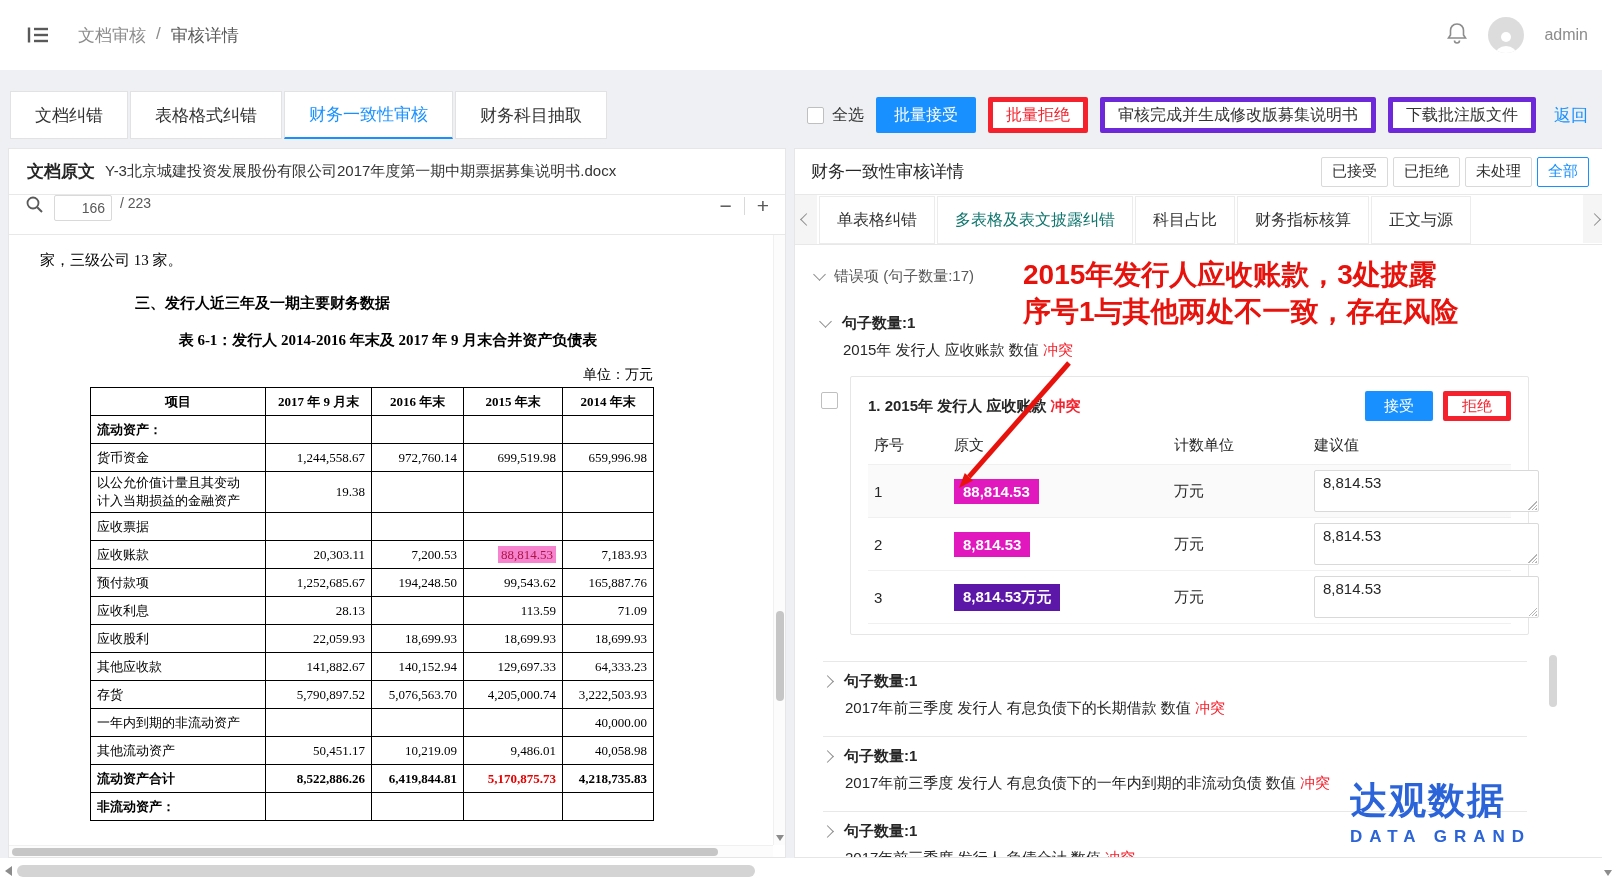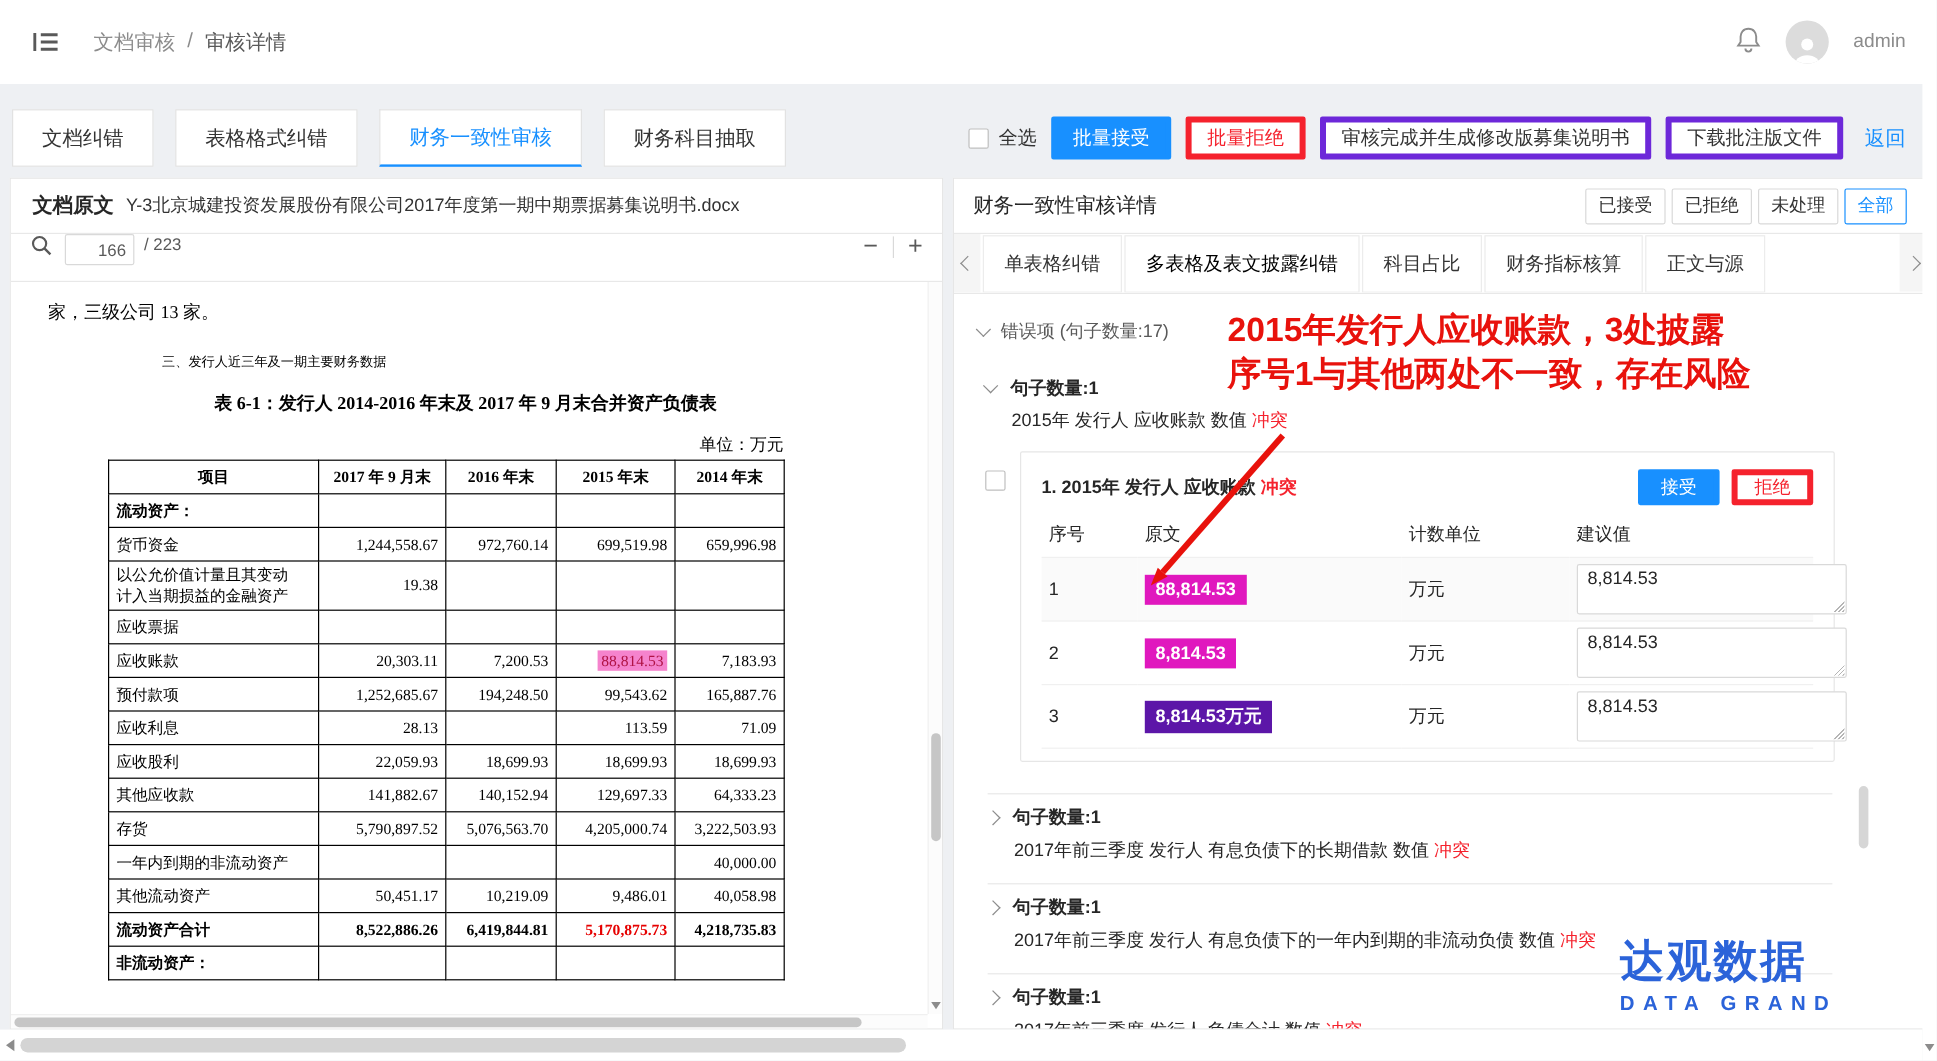--- a/index.html
+++ b/index.html
@@ -15,21 +15,21 @@
   .topbar { height:70px; background:#fff; display:flex; align-items:center; padding:0 26px; }
   .hamburger { cursor:pointer; display:flex; align-items:center; }
   .breadcrumb { font-size:17px; color:#8c8c8c; margin-left:28px; display:flex; gap:10px; }
   .breadcrumb .current { color:#595959; }
   .topbar-right { margin-left:auto; display:flex; align-items:center; gap:20px; }
   .avatar { width:36px; height:36px; border-radius:50%; background:#dcdcdc; display:flex; align-items:flex-end; justify-content:center; overflow:hidden; }
   .username { color:#8c8c8c; font-size:16px; }
 
   
   .toolbar { height:78px; display:flex; align-items:center; padding:12px 12px 0 10px; }
-  .tool-tab-list { display:flex; gap:18px; }
+  .tool-tab-list { display:flex; gap:2px; }
   .tool-tab { background:#fff; border:1px solid #e2e2e2; height:48px; display:flex; align-items:center; padding:0 24px; font-size:17px; color:#333; cursor:pointer; }
   .tool-tab.active { color:#1890ff; border-bottom:2px solid #1890ff; }
   .tool-actions { margin-left:auto; display:flex; align-items:center; gap:12px; padding-right:8px; }
   .checkbox { width:17px; height:17px; border:1px solid #bfbfbf; border-radius:2px; background:#fff; cursor:pointer; flex:none; }
   .select-all-label { font-size:16px; color:#333; margin-left:-4px; }
   .btn { height:36px; padding:0 13px; font-size:16px; border-radius:2px; display:flex; align-items:center; background:#fff; border:5px solid #6d28d9; color:#333; cursor:pointer; white-space:nowrap; }
   .btn-primary { background:#1890ff; border-color:#1890ff; color:#fff; }
   .btn-danger { border-color:#f5222d; color:#f5222d; }
   .btn-link { border:none; background:transparent; color:#1890ff; font-size:17px; padding:0 6px; }
 
@@ -45,21 +45,21 @@
   .doc-filename { font-size:15px; color:#333; margin-left:10px; white-space:nowrap; overflow:hidden; text-overflow:ellipsis; }
   .page-controls { height:40px; flex:none; display:flex; align-items:flex-start; padding:0 16px; border-bottom:1px solid #e8e8e8; }
   .page-input { width:58px; height:26px; border:1px solid #d9d9d9; border-radius:2px; text-align:right; padding-right:6px; font-size:14px; color:#595959; margin:0 8px 0 10px; font-family:"Liberation Sans",sans-serif; }
   .page-total { font-size:14px; color:#595959; }
   .zoom-controls { margin-left:auto; display:flex; align-items:center; gap:12px; color:#595959; font-size:21px; }
   .zoom-controls .divider { width:1px; height:18px; background:#d9d9d9; }
   .zoom-btn { cursor:pointer; line-height:1; }
 
   .doc-body { flex:1; position:relative; overflow:hidden; padding:16px 30px 0 12px; font-family:"Liberation Serif",serif; color:#000; }
   .doc-para { font-size:15px; margin-left:19px; }
-  .doc-heading { font-size:11px; font-weight:normal; margin:24px 0 0 114px; }
+  .doc-heading { font-size:15px; font-weight:bold; margin:24px 0 0 114px; }
   .doc-table-title { font-size:15px; font-weight:bold; text-align:center; margin-top:18px; }
   .doc-unit { width:563px; margin:16px 0 3px 69px; text-align:right; font-size:14px; }
   table.fin { border-collapse:collapse; margin-left:69px; width:563px; font-size:13px; table-layout:fixed; }
   .fin col.c0{width:175px}.fin col.c1{width:106px}.fin col.c2{width:92px}.fin col.c3{width:99px}.fin col.c4{width:91px}
   .fin td { border:1px solid #000; height:28px; padding:2px 6px; }
   .fin tr.head td { text-align:center; font-weight:bold; }
   .fin td.num { text-align:right; }
   .fin td.label { text-align:left; }
   .fin .b { font-weight:bold; }
   .fin tr.bold-row td { font-weight:bold; }
@@ -78,21 +78,21 @@
   .rev-title { font-size:17px; color:#262626; font-weight:500; }
   .filter-list { margin-left:auto; display:flex; gap:5px; }
   .filter-btn { height:30px; padding:0 10px; border:1px solid #d9d9d9; background:#fff; font-size:15px; color:#333; display:flex; align-items:center; border-radius:2px; cursor:pointer; }
   .filter-btn.active { color:#1890ff; border-color:#1890ff; }
 
   .rev-tabs { height:50px; flex:none; display:flex; align-items:stretch; border-bottom:1px solid #e8e8e8; position:relative; overflow:hidden; padding-right:22px; }
   .tab-chev { width:22px; flex:none; display:flex; align-items:center; justify-content:center; background:#f5f5f5; cursor:pointer; }
   .tab-chev.right-edge { position:absolute; right:0; top:0; bottom:1px; }
   .rev-tab-list { display:flex; flex:1; overflow:hidden; }
   .rev-tab { border:1px solid #ececec; margin:1px 0 0 2px; display:flex; align-items:center; padding:0 17px; font-size:16px; color:#333; white-space:nowrap; cursor:pointer; background:#fff; }
-  .rev-tab.active { color:#000000; }
+  .rev-tab.active { color:#0f766e; }
 
   .rev-content { flex:1; position:relative; padding:14px 20px 0 18px; overflow:hidden; }
 
   .chev { width:9px; height:9px; border-right:1.6px solid #8c8c8c; border-bottom:1.6px solid #8c8c8c; display:inline-block; flex:none; }
   .chev.down { transform:rotate(45deg); margin-top:-5px; }
   .chev.right { transform:rotate(-45deg); }
 
   .error-header { display:flex; align-items:center; gap:10px; font-size:15px; color:#595959; margin:8px 0 0 2px; }
 
   .group-head { display:flex; align-items:center; gap:12px; margin:28px 0 0 8px; font-size:15px; color:#262626; font-weight:bold; cursor:pointer; }

